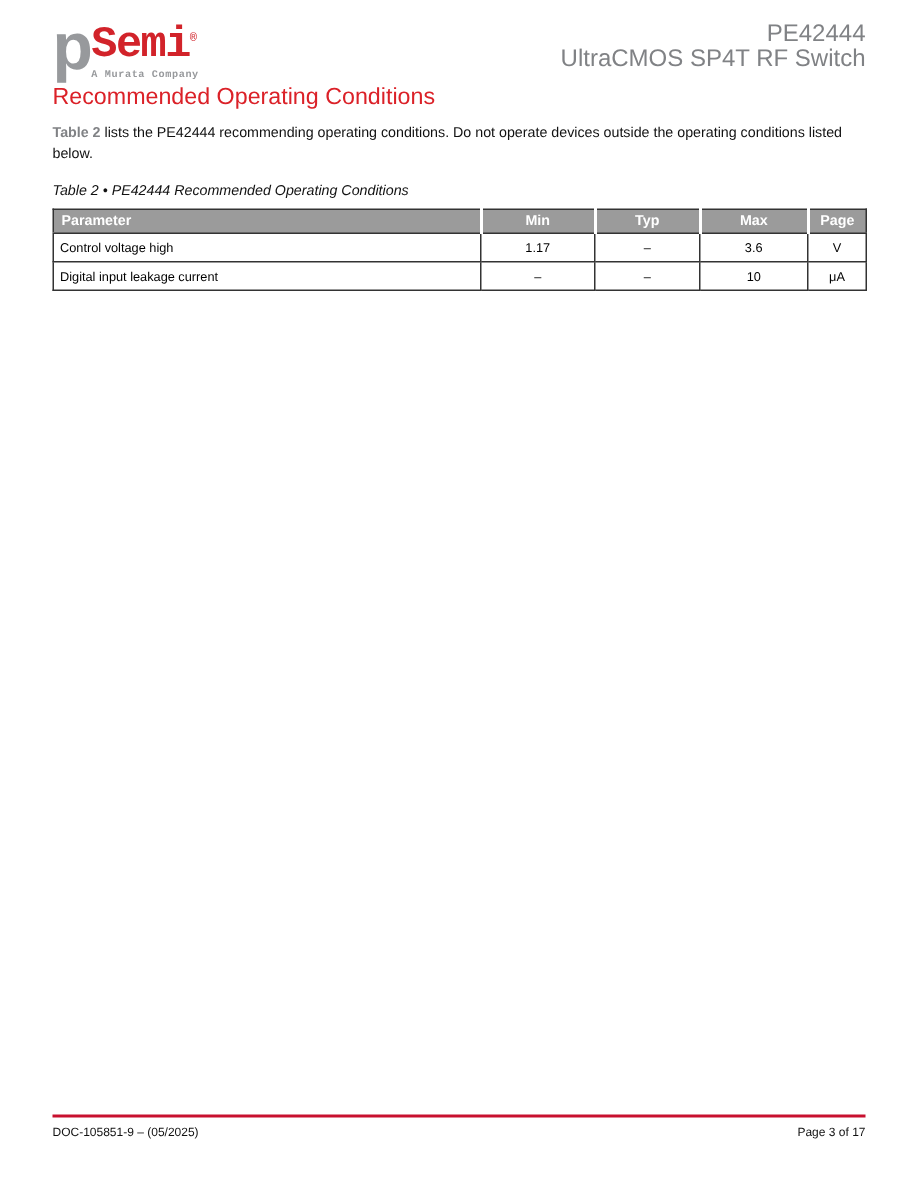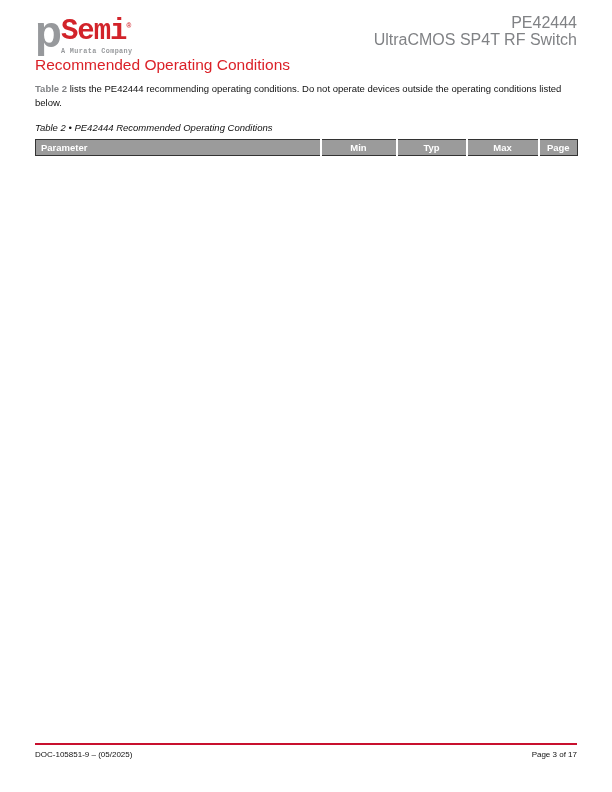--- a/index.html
+++ b/index.html
@@ -141,20 +141,34 @@
       <thead>
         <tr>
           <th>Parameter</th>
           <th>Min</th>
           <th>Typ</th>
           <th>Max</th>
           <th>Page</th>
         </tr>
       </thead>
       <tbody>
+          <tr>
+            <td>Control voltage high</td>
+            <td class="center">1.17</td>
+            <td class="center">–</td>
+            <td class="center">3.6</td>
+            <td class="center">V</td>
+          </tr>
+          <tr>
+            <td>Digital input leakage current</td>
+            <td class="center">–</td>
+            <td class="center">–</td>
+            <td class="center">10</td>
+            <td class="center">μA</td>
+          </tr>
         </tbody>
     </table>
 
   </div>
 
   <div class="footer">
     <span>DOC-105851-9 – (05/2025)</span>
     <span>Page 3 of 17</span>
   </div>
 </div>

